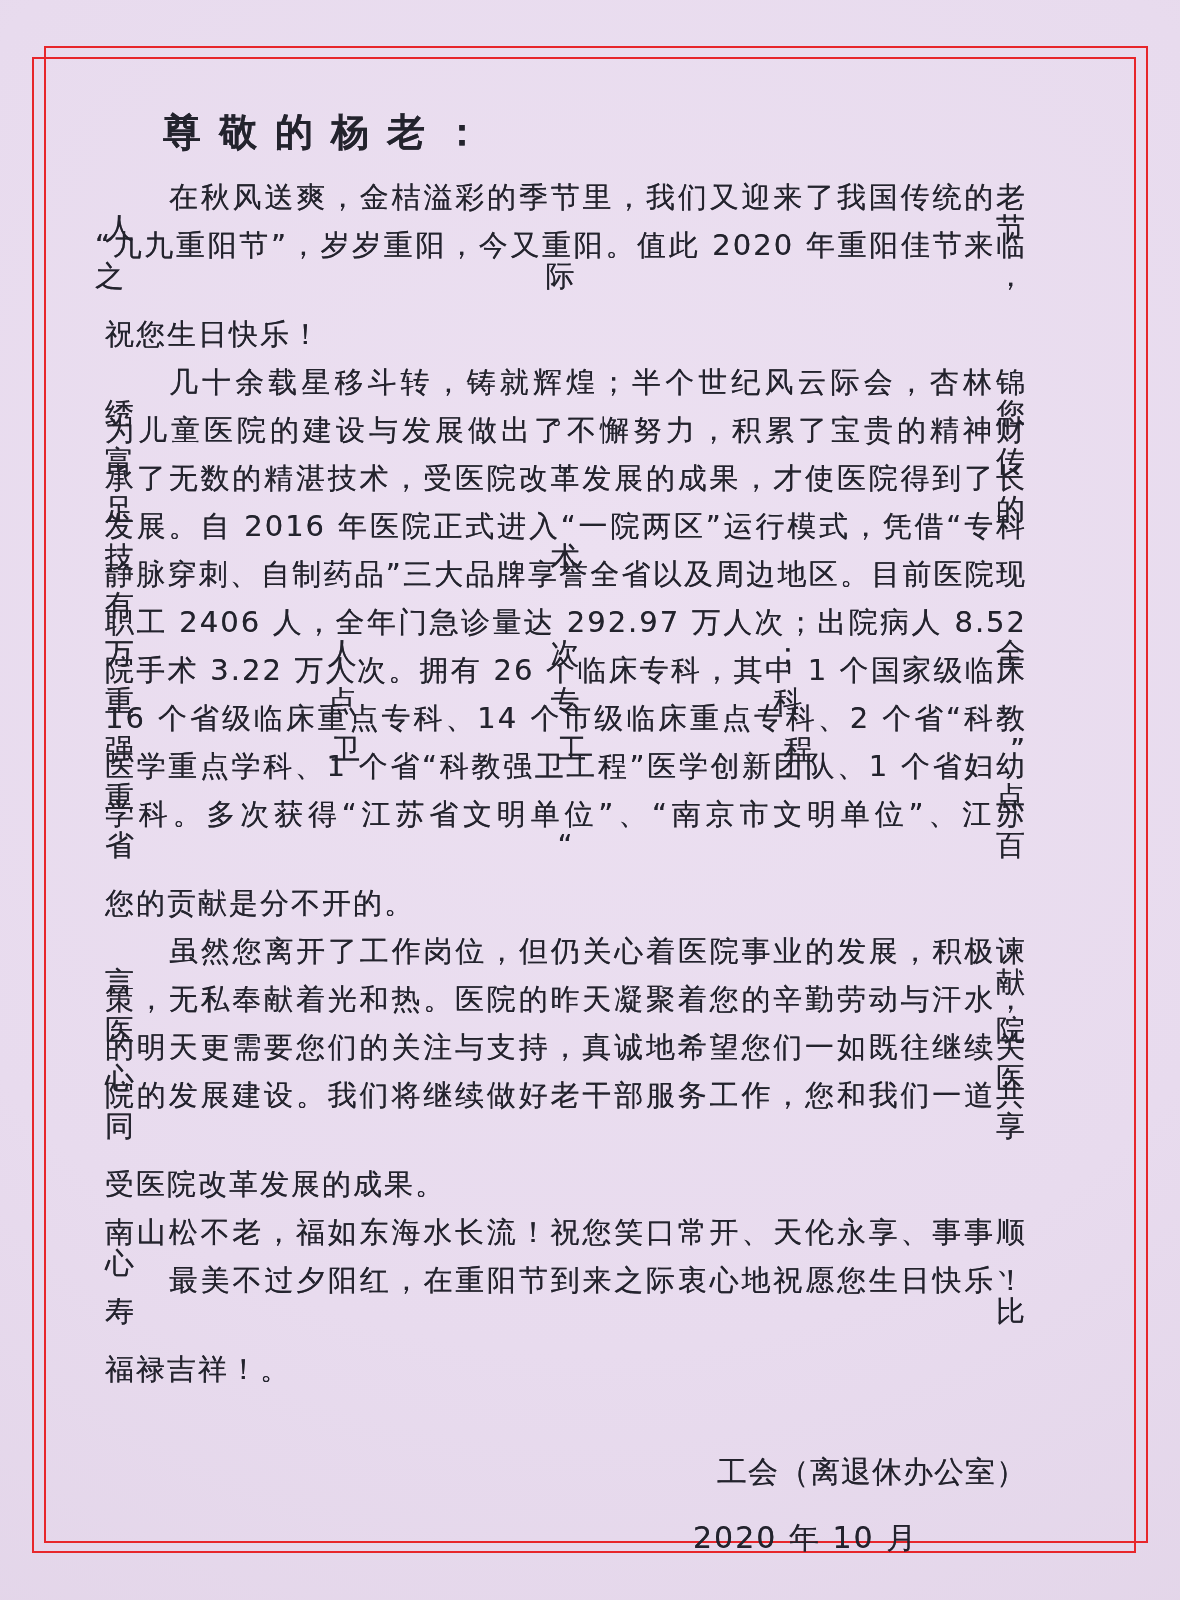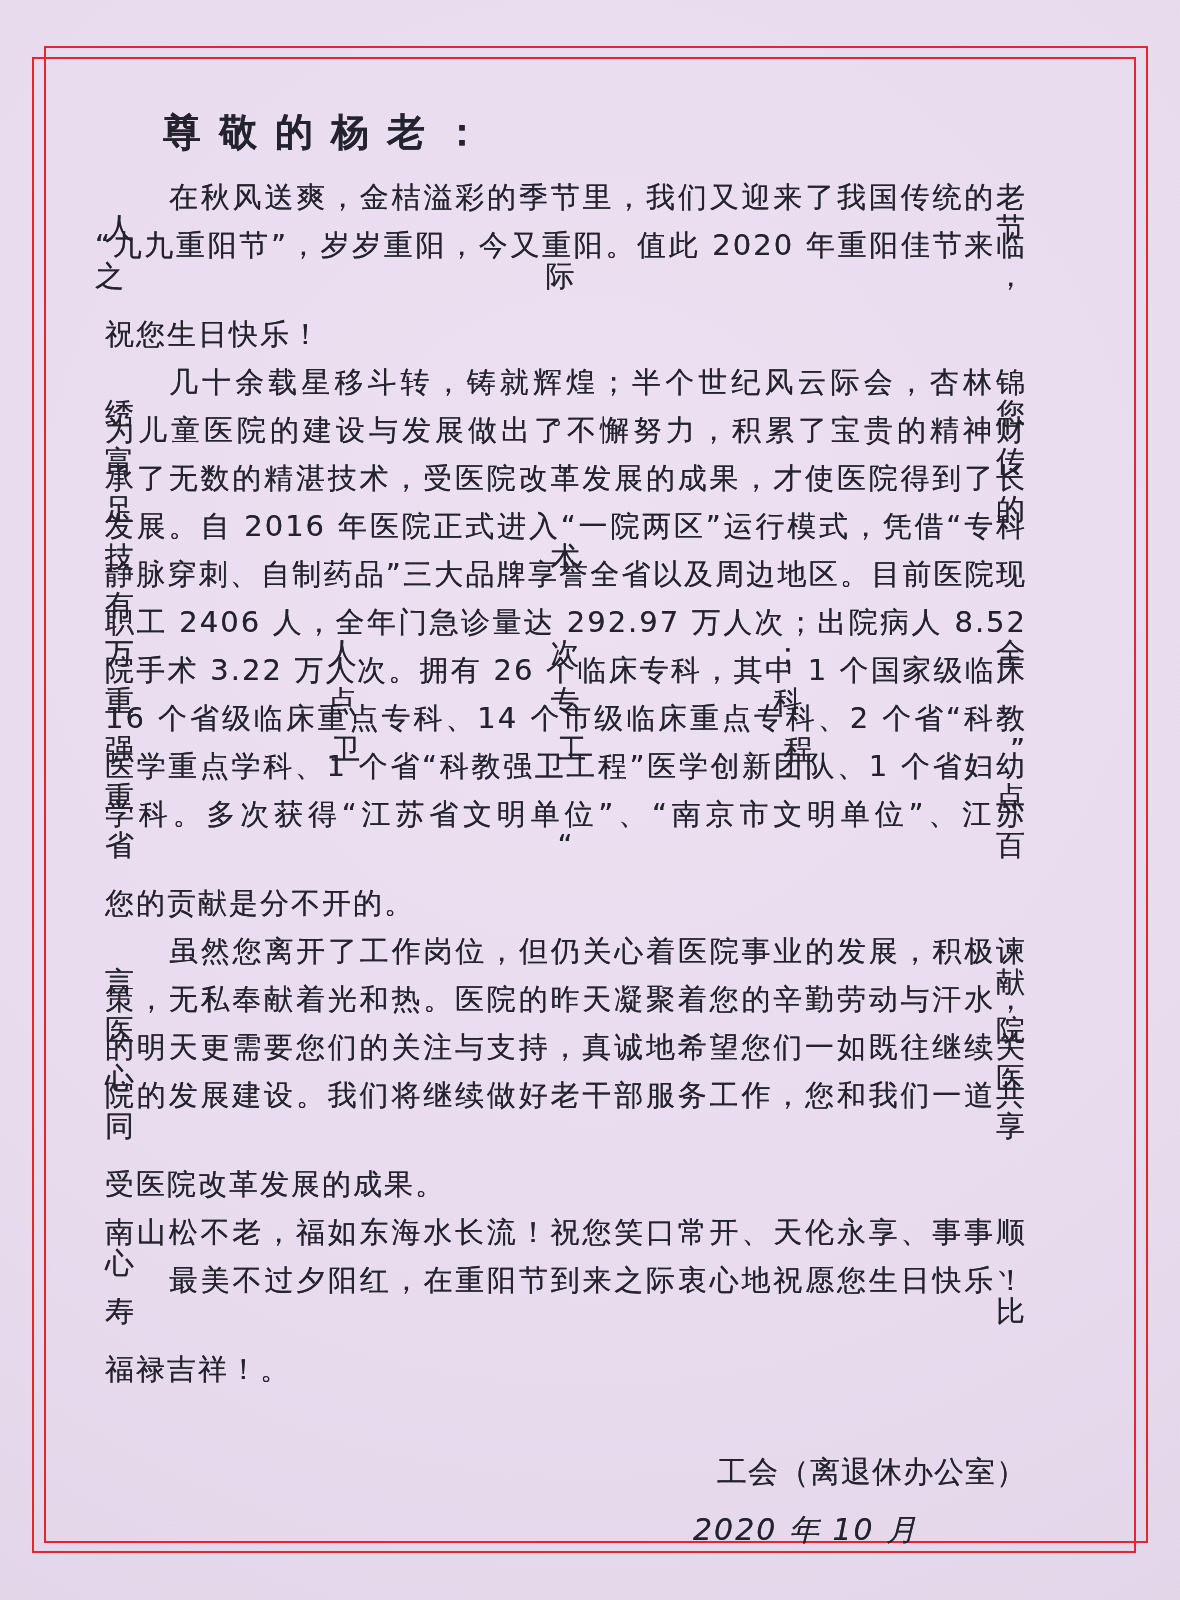--- a/index.html
+++ b/index.html
@@ -71,27 +71,26 @@
   .signature {
     margin-top: 50px;
     margin-left: 548px;
     font-size: 30px;
     letter-spacing: 1px;
     line-height: 40px;
     white-space: nowrap;
     text-align: right;
   }
   .date-line {
-    margin-top: 18px;
+    margin-top: 26px;
     margin-left: 588px;
     font-size: 30px;
     letter-spacing: 2px;
     line-height: 40px;
     white-space: nowrap;
-    font-style: italic;
   }
 </style>
 </head>
 <body>
 
 <div class="frame frame-b"></div>
 <div class="frame frame-a"></div>
 
 <div class="content">
   <div class="salutation">尊敬的杨老：</div>

